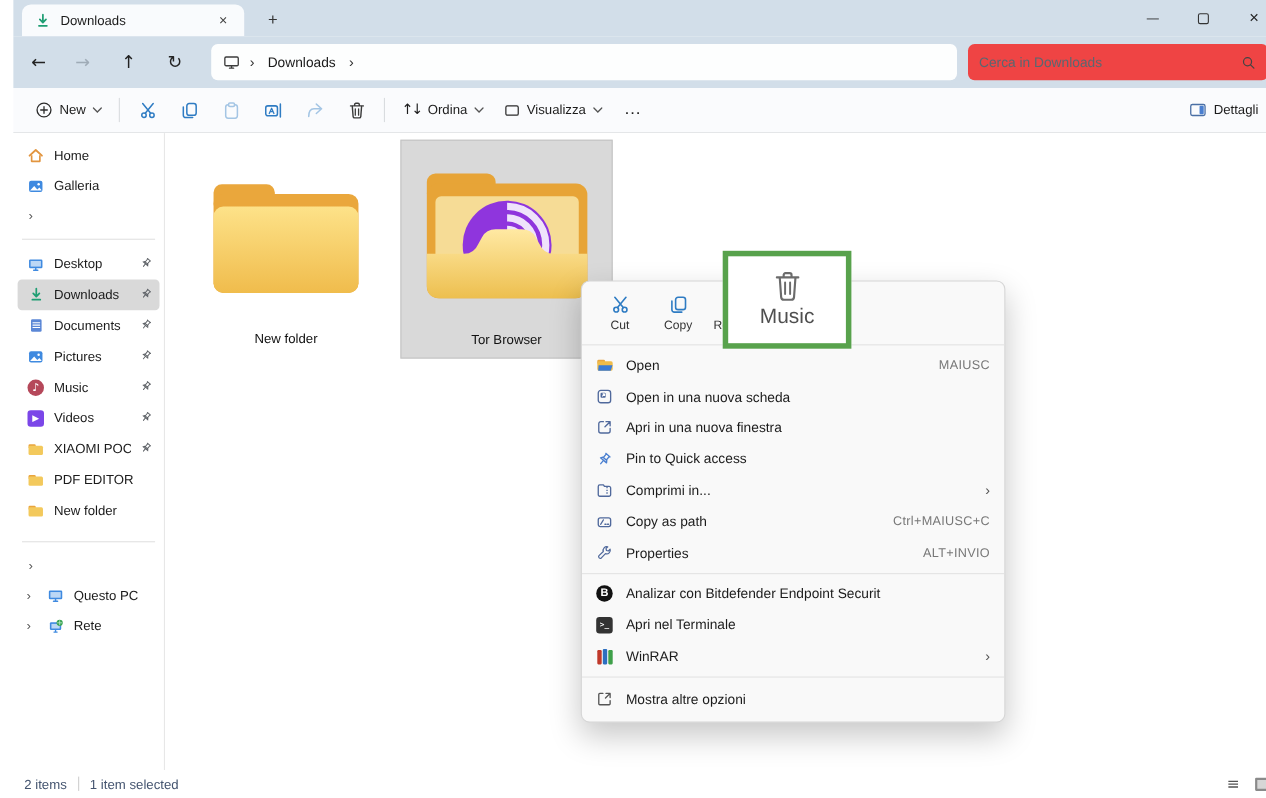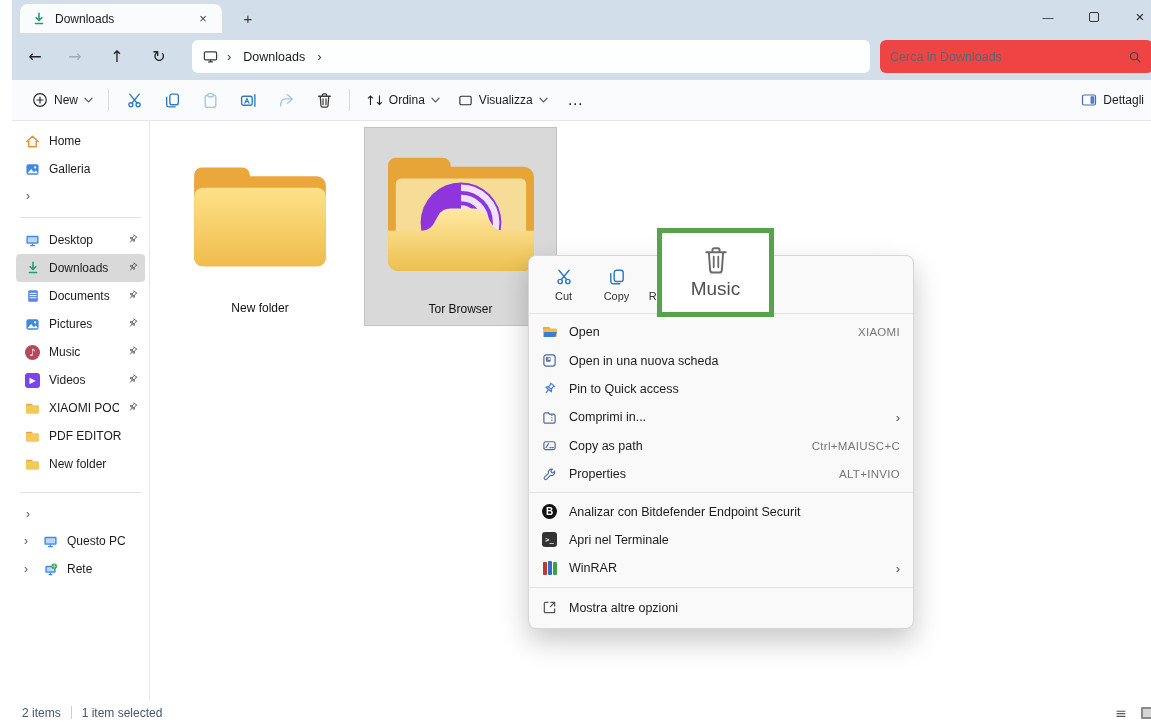--- a/index.html
+++ b/index.html
@@ -502,31 +502,41 @@
     <div class="cmenu-list">
       <div class="mi">
         <span class="mi-ic">
           <svg width="16" height="16" viewBox="0 0 16 16">
               <rect x="1" y="3" width="7" height="4" rx="1.2" fill="#e9a53e"></rect>
               <rect x="1" y="4.5" width="14" height="8.5" rx="1.5" fill="#f0bc4a"></rect>
               <path d="M2.2 8 H14.8 L13.2 13 H1.8 Z" fill="#3b7cd6"></path>
             </svg>
         </span>
         <span class="mi-label">Open</span>
-        <span class="mi-short">XIAOMI</span>
+        <span class="mi-short">MAIUSC</span>
       </div>
       <div class="mi">
         <span class="mi-ic">
           <svg width="15" height="15" viewBox="0 0 16 16">
               <rect x="2" y="2" width="12" height="12" rx="2.5" fill="none" stroke="#50699c" stroke-width="1.3"></rect>
               <rect x="4.2" y="4.2" width="5" height="5" rx="1" fill="#50699c"></rect>
               <path d="M5.8 7.8 L8.2 5.4 M8.2 5.4 h-2 M8.2 5.4 v2" stroke="#fff" stroke-width="1"></path>
             </svg>
         </span>
         <span class="mi-label">Open in una nuova scheda</span>
+        <span class="mi-short"></span>
+      </div>
+      <div class="mi">
+        <span class="mi-ic">
+          <svg width="15" height="15" viewBox="0 0 16 16">
+              <path d="M7 2.5 H4.5 A2 2 0 0 0 2.5 4.5 V11.5 A2 2 0 0 0 4.5 13.5 H11.5 A2 2 0 0 0 13.5 11.5 V9" fill="none" stroke="#50699c" stroke-width="1.3" stroke-linecap="round"></path>
+              <path d="M9.5 2.5 H13.5 V6.5 M13.5 2.5 L8.5 7.5" fill="none" stroke="#50699c" stroke-width="1.3" stroke-linecap="round" stroke-linejoin="round"></path>
+            </svg>
+        </span>
+        <span class="mi-label">Apri in una nuova finestra</span>
         <span class="mi-short"></span>
       </div>
       <div class="mi">
         <span class="mi-ic">
           <svg width="15" height="15" viewBox="0 0 16 16">
               <g transform="rotate(40 8 8)" stroke="#4a7fd0" stroke-width="1.3" fill="none" stroke-linecap="round" stroke-linejoin="round">
                 <path d="M5.3 2.8 h5.4 M6.1 2.8 v4.6 M9.9 2.8 v4.6 M4.2 9.4 h7.6 L10.4 7.4 H5.6 Z"></path>
                 <path d="M8 9.4 v4.2"></path>
               </g>
             </svg>

